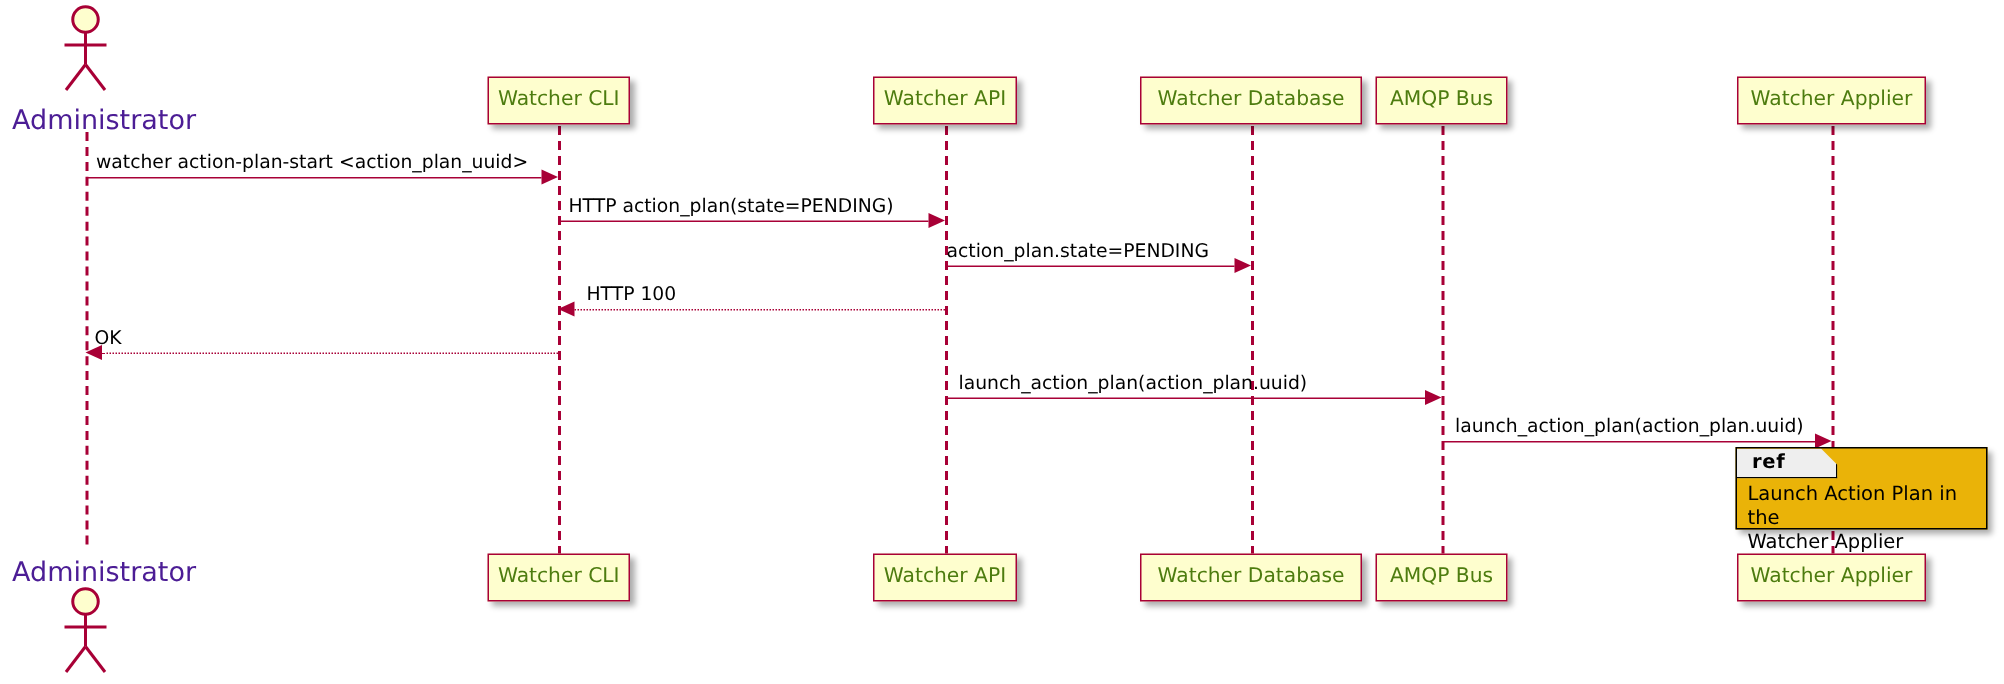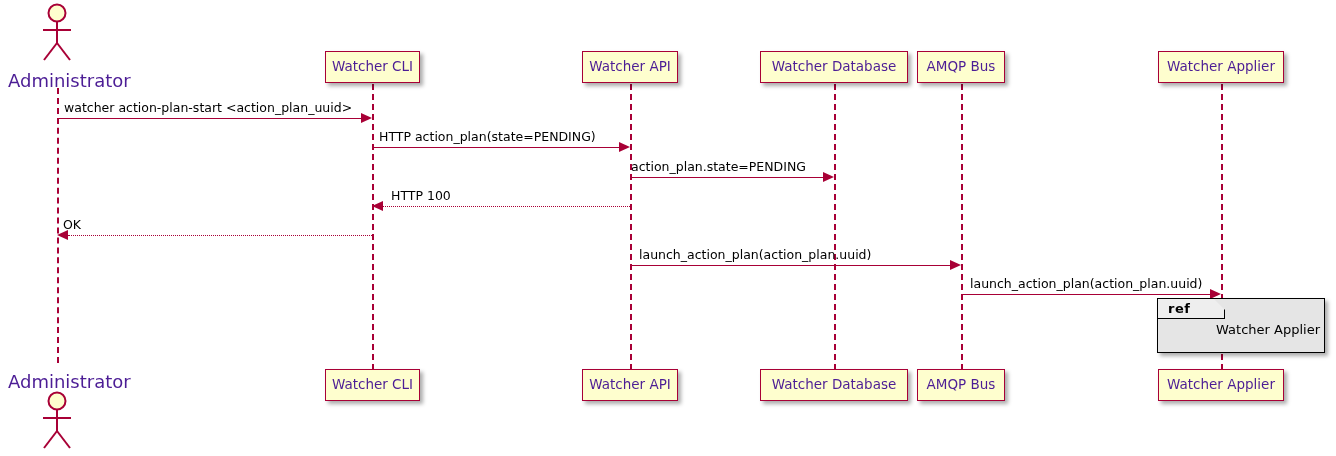--- a/index.html
+++ b/index.html
@@ -23,21 +23,21 @@
     border-left: 2px dashed #A80036;
     z-index: 1;
   }
 
   
   .participant {
     position: absolute;
     box-sizing: border-box;
     background: #FEFECE;
     border: 1.5px solid #A80036;
-    color: #4c1d95;
+    color: #4d7c0f;
     font-size: 13.5px;
     line-height: 1;
     display: flex;
     align-items: center;
     justify-content: center;
     white-space: nowrap;
     z-index: 3;
     box-shadow: 3px 3px 4px rgba(0,0,0,0.33);
   }
 
@@ -92,25 +92,24 @@
     font-size: 12.5px;
     color: #000000;
     white-space: nowrap;
     line-height: 1;
   }
 
   
   .ref-box {
     position: absolute;
     box-sizing: border-box;
-    background: #e5e5e5;
+    background: #eab308;
     border: 1.5px solid #000000;
     z-index: 4;
     box-shadow: 3px 3px 4px rgba(0,0,0,0.33);
-    text-align: right;
   }
   .ref-tab {
     position: absolute;
     left: 0;
     top: 0;
     box-sizing: border-box;
     background: #EEEEEE;
     border-right: 1.5px solid #000000;
     border-bottom: 1.5px solid #000000;
     font-size: 13px;
@@ -242,17 +241,18 @@
     <div class="line" style="width:248px;"></div>
     <div class="head right" style="left:248px;"></div>
     <div class="label" style="left:8px;">launch_action_plan(action_plan.uuid)</div>
   </div>
 
   <div class="ref-box" style="left:1157px; top:298px; width:168px; height:55px;">
     <div class="ref-tab" style="width:67px; height:20px;">
       <span>ref</span>
     </div>
     <div class="ref-body" style="top:20px; width:168px;">
+      <div>Launch Action Plan in the</div>
       <div>Watcher Applier</div>
     </div>
   </div>
 
 </div>
 
 </body></html>

